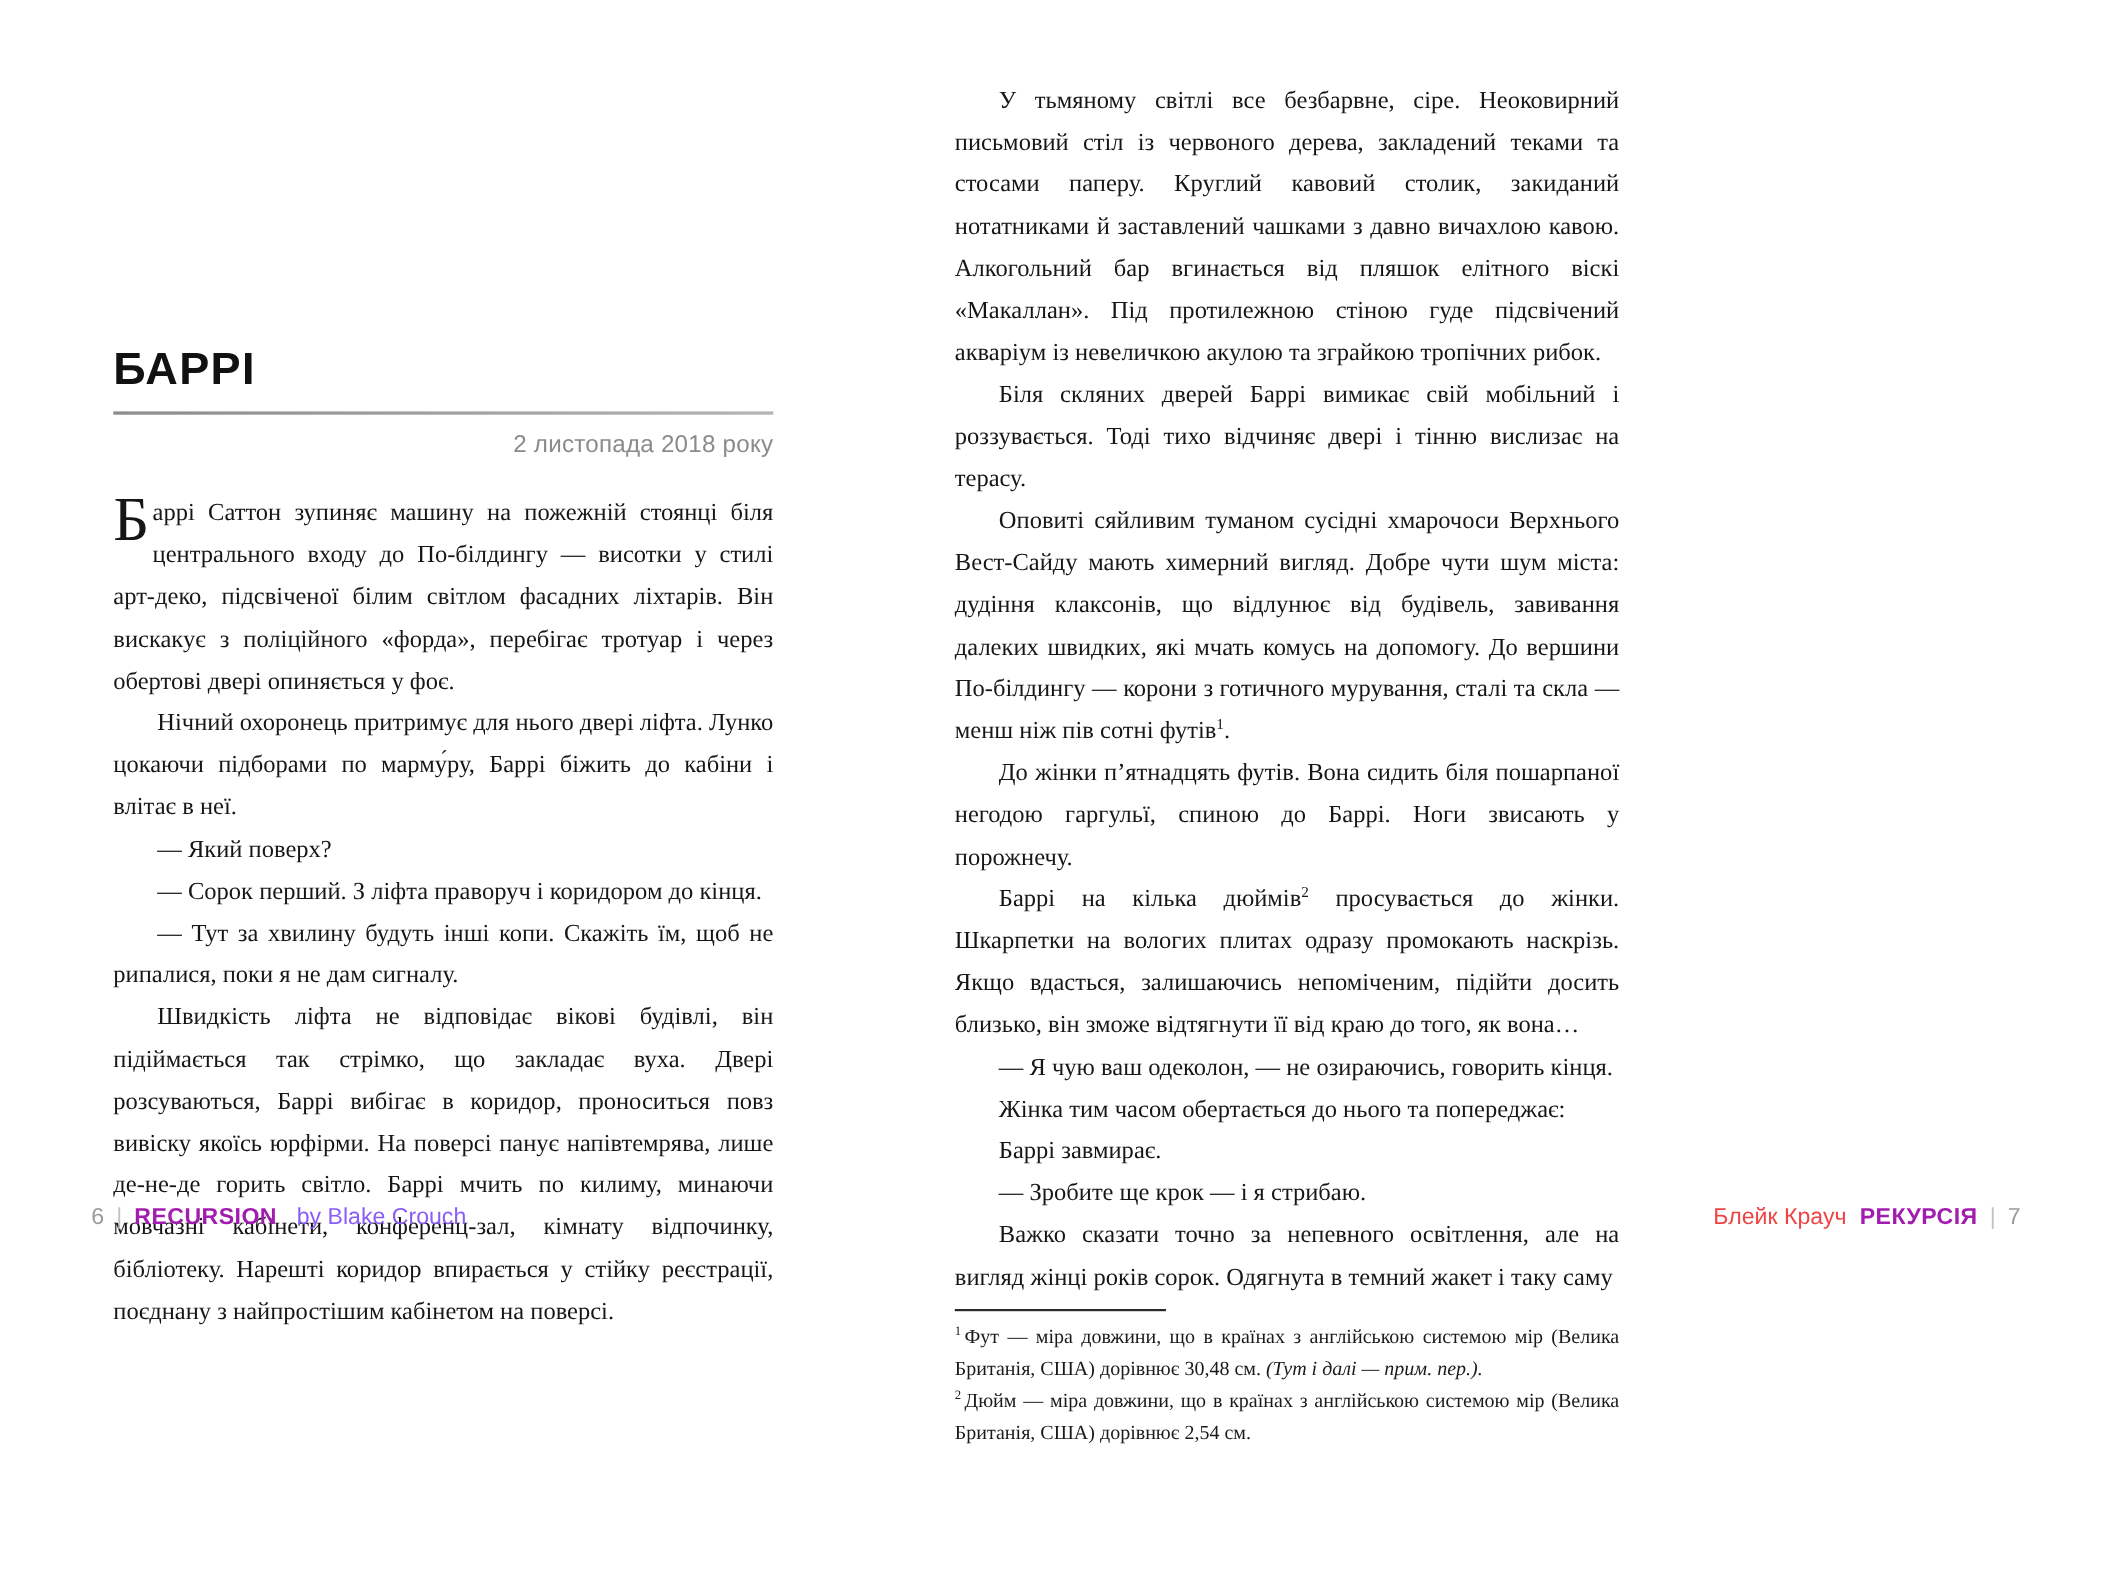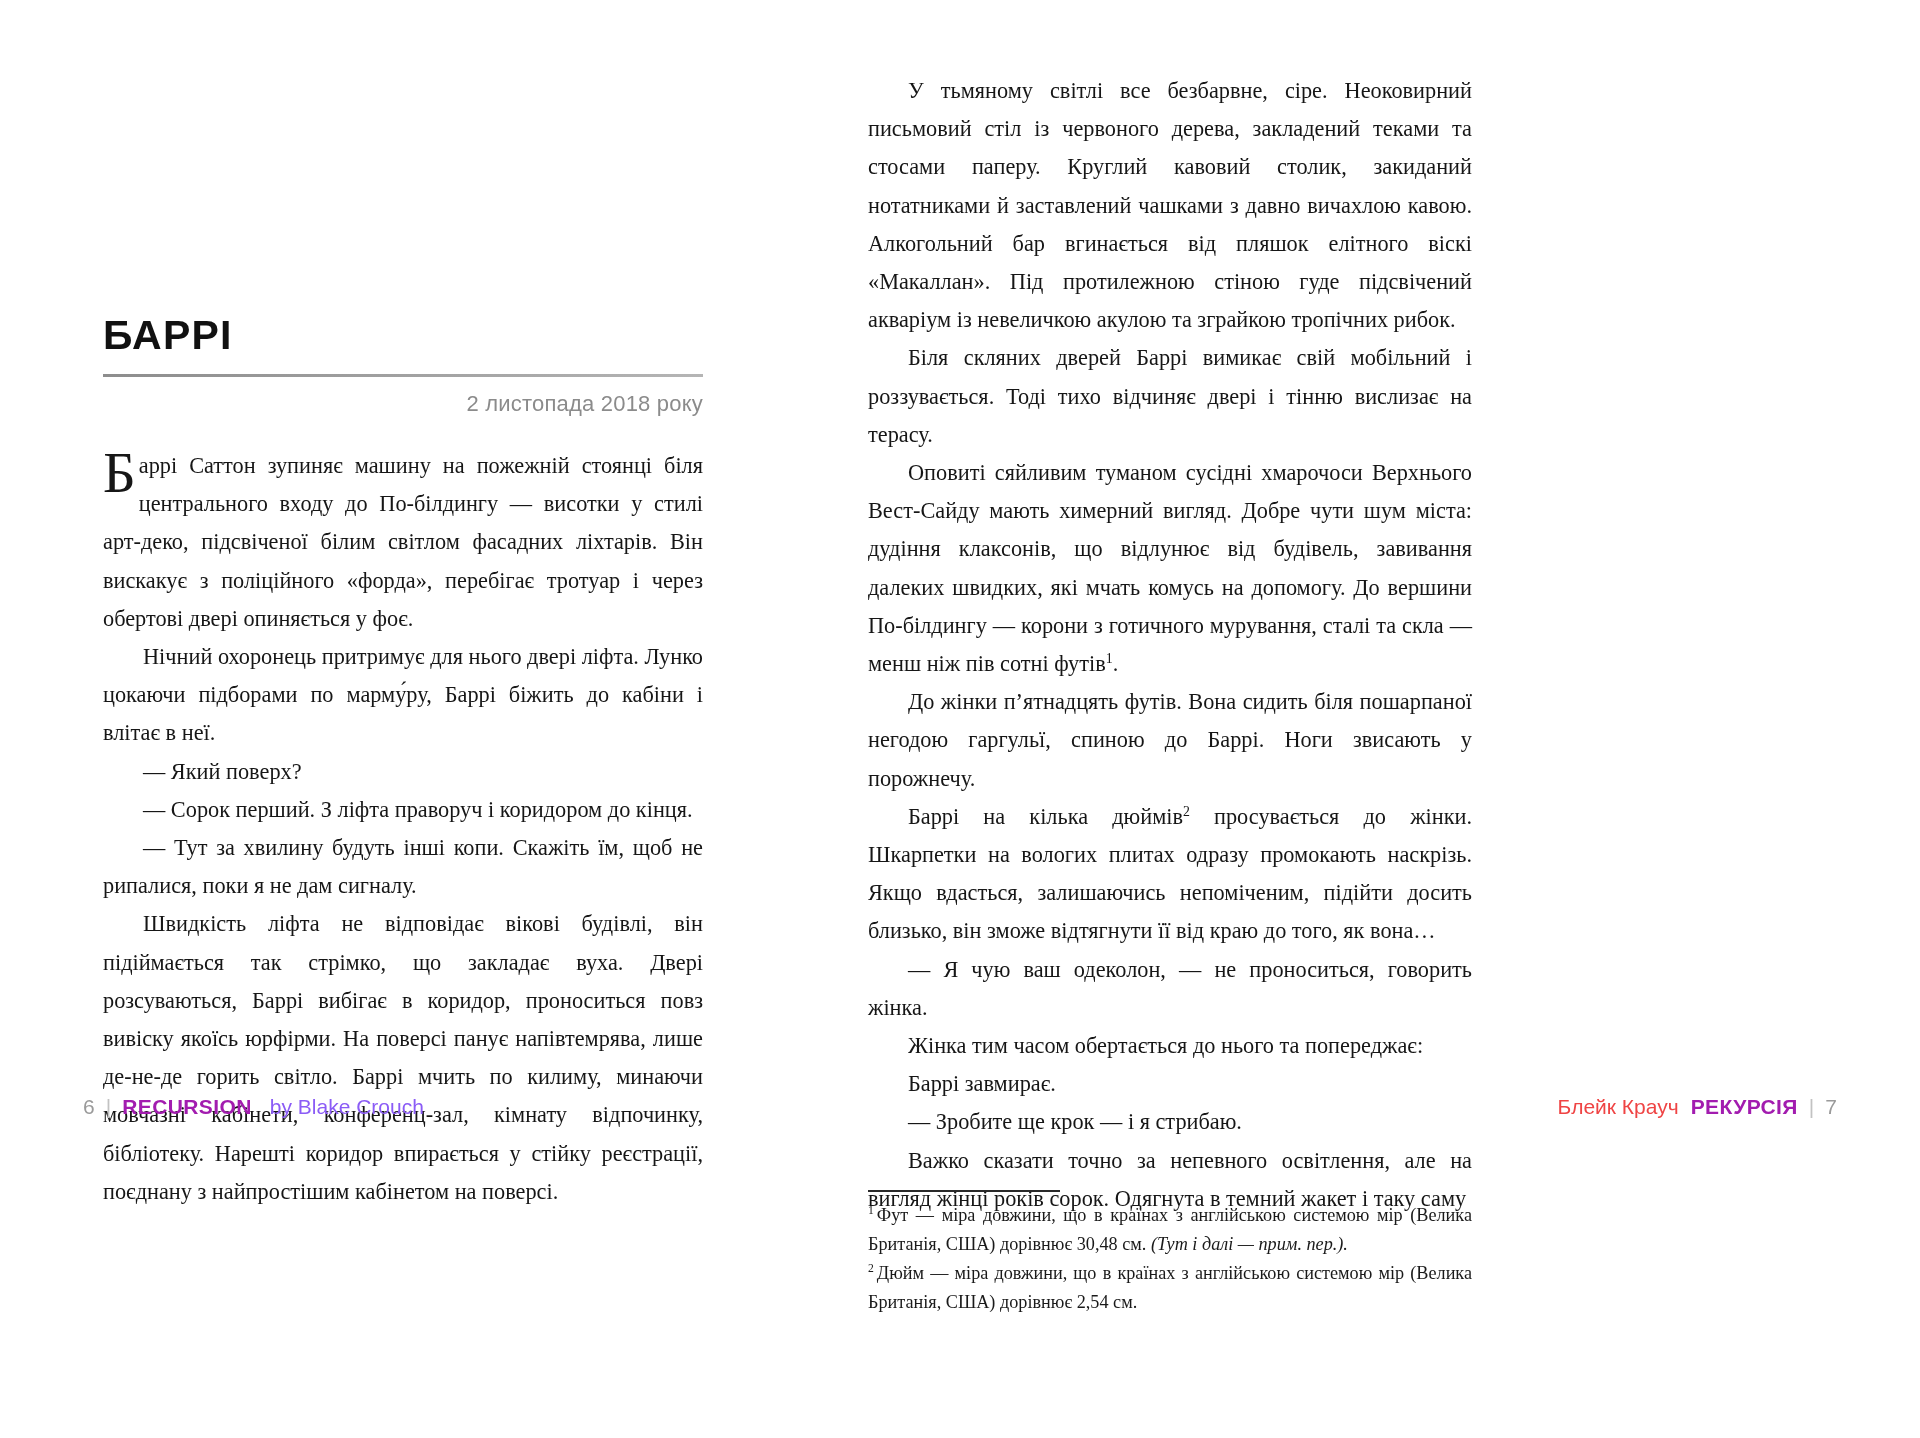--- a/index.html
+++ b/index.html
@@ -223,21 +223,21 @@
 
           <p>У тьмяному світлі все безбарвне, сіре. Неоковирний письмовий стіл із червоного дерева, закладений теками та стосами паперу. Круглий кавовий столик, закиданий нотатниками й заставлений чашками з давно вичахлою кавою. Алкогольний бар вгинається від пляшок елітного віскі «Макаллан». Під протилежною стіною гуде підсвічений акваріум із невеличкою акулою та зграйкою тропічних рибок.</p>
           <p>Біля скляних дверей Баррі вимикає свій мобільний і роззувається. Тоді тихо відчиняє двері і тінню вислизає на терасу.</p>
 
           <p><span>Оповиті сяйливим туманом сусідні хмарочоси Верхнього Вест-Сайду мають химерний вигляд. Добре чути шум міста: дудіння клаксонів, що відлунює від будівель, завивання далеких швидких, які мчать комусь на допомогу. До вершини По-білдингу — корони з готичного мурування, сталі та скла — менш ніж пів сотні футів</span><sup class="fn-ref">1</sup><span>.</span></p>
 
           <p>До жінки п’ятнадцять футів. Вона сидить біля пошарпаної негодою гаргульї, спиною до Баррі. Ноги звисають у порожнечу.</p>
 
           <p><span>Баррі на кілька дюймів</span><sup class="fn-ref">2</sup><span> просувається до жінки. Шкарпетки на вологих плитах одразу промокають наскрізь. Якщо вдасться, залишаючись непоміченим, підійти досить близько, він зможе відтягнути її від краю до того, як вона…</span></p>
 
-          <p class="dialogue">— Я чую ваш одеколон, — не проноситься, говорить жінка.</p>
+          <p class="dialogue">— Я чую ваш одеколон, — не озираючись, говорить кінця.</p>
           <p>Жінка тим часом обертається до нього та попереджає:</p>
           <p>Баррі завмирає.</p>
           <p class="dialogue">— Зробите ще крок — і я стрибаю.</p>
           <p>Важко сказати точно за непевного освітлення, але на вигляд жінці років сорок. Одягнута в темний жакет і таку саму</p>
 
         </div>
 
         <div class="footnotes">
           <div class="fn-rule"></div>
 

